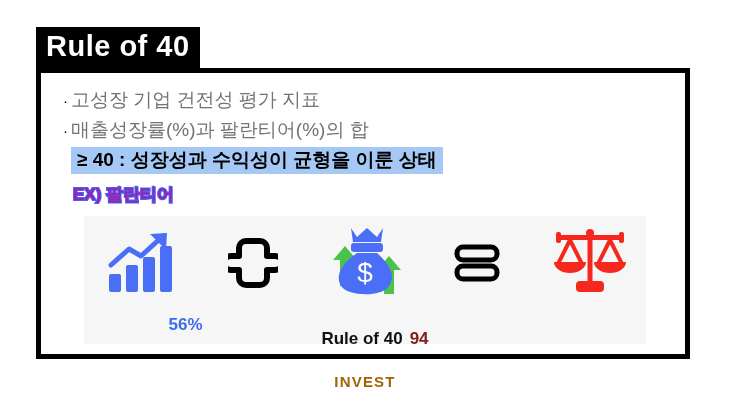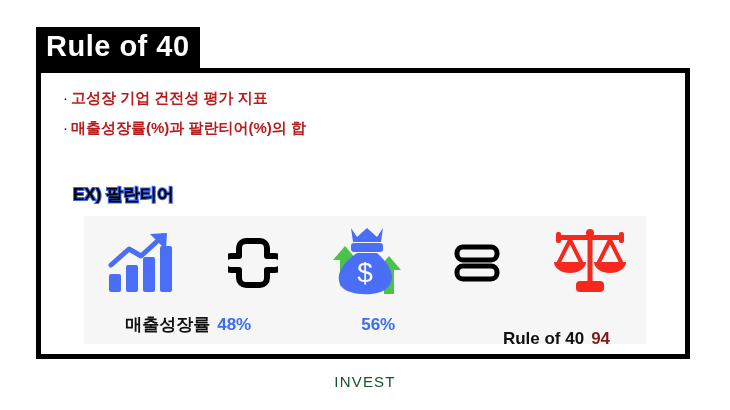--- a/index.html
+++ b/index.html
@@ -49,23 +49,23 @@
     align-items: baseline;
     white-space: nowrap;
   }
   .bullet-dot {
     font-size: 15px;
     line-height: 1;
     color: #000;
     margin-right: 3px;
   }
   .bullet-text {
-    font-size: 15px;
-    font-weight: 700;
-    color: #b91c1c;
+    font-size: 19px;
+    font-weight: 400;
+    color: #737373;
     line-height: 1;
   }
   #bullet-0 { left: 22px; top: 17px; }
   #bullet-1 { left: 22px; top: 47px; }
 
   
   #criteria-line {
     position: absolute;
     left: 30px;
     top: 74px;
@@ -79,21 +79,21 @@
   }
 
   
   #ex-label {
     position: absolute;
     left: 32px;
     top: 113px;
     font-size: 17px;
     font-weight: 700;
     line-height: 1;
-    color: #000000;
+    color: #a21caf;
     -webkit-text-stroke: 2.2px #4169f0;
     paint-order: stroke fill;
     white-space: nowrap;
   }
 
   
   #icon-panel {
     position: absolute;
     left: 43px;
     top: 143px;
@@ -147,42 +147,43 @@
   .val-red  { color: #7f1d1d; margin-top: 28px; }
 
   
   #footer-wordmark {
     position: absolute;
     left: 0;
     top: 373px;
     width: 730px;
     text-align: center;
     font-size: 15px;
-    font-weight: 400;
+    font-weight: 700;
     letter-spacing: 1.2px;
-    color: #14532d;
+    color: #a16207;
   }
 </style>
 </head>
 <body>
 
 <div id="title-banner">Rule of 40</div>
 
 <div id="main-card">
 
   <div class="bullet-row" id="bullet-0">
     <span class="bullet-dot">·</span>
     <span class="bullet-text">고성장 기업 건전성 평가 지표</span>
   </div>
 
   <div class="bullet-row" id="bullet-1">
     <span class="bullet-dot">·</span>
     <span class="bullet-text">매출성장률(%)과 팔란티어(%)의 합</span>
   </div>
 
+  <div id="criteria-line">≥ 40 : 성장성과 수익성이 균형을 이룬 상태</div>
 
   <div id="ex-label">EX) 팔란티어</div>
 
   <div id="icon-panel">
 
     <div id="icon-row">
 
       <div class="icon-slot">
         <svg width="66" height="62" viewBox="0 0 66 62" aria-hidden="true">
           <g fill="#4a6ef5">
@@ -248,24 +249,20 @@
 
             <path d="M60 12 L72 36 H48 Z" fill="none" stroke="#f5281e" stroke-width="4" stroke-linejoin="round"></path>
             <path d="M44 34 A16 11 0 0 0 76 34 Z"></path>
           </g>
         </svg>
       </div>
 
     </div>
 
     <div id="stats-row">
-      <div class="stat-item" id="stat-0">
-        <span class="stat-label">매출성장률</span>
-        <span class="stat-value val-blue">48%</span>
-      </div>
       <div class="stat-item" id="stat-1">
         <span class="stat-value val-blue">56%</span>
       </div>
       <div class="stat-item" id="stat-2">
         <span class="stat-label">Rule of 40</span>
         <span class="stat-value val-red">94</span>
       </div>
     </div>
 
   </div>

